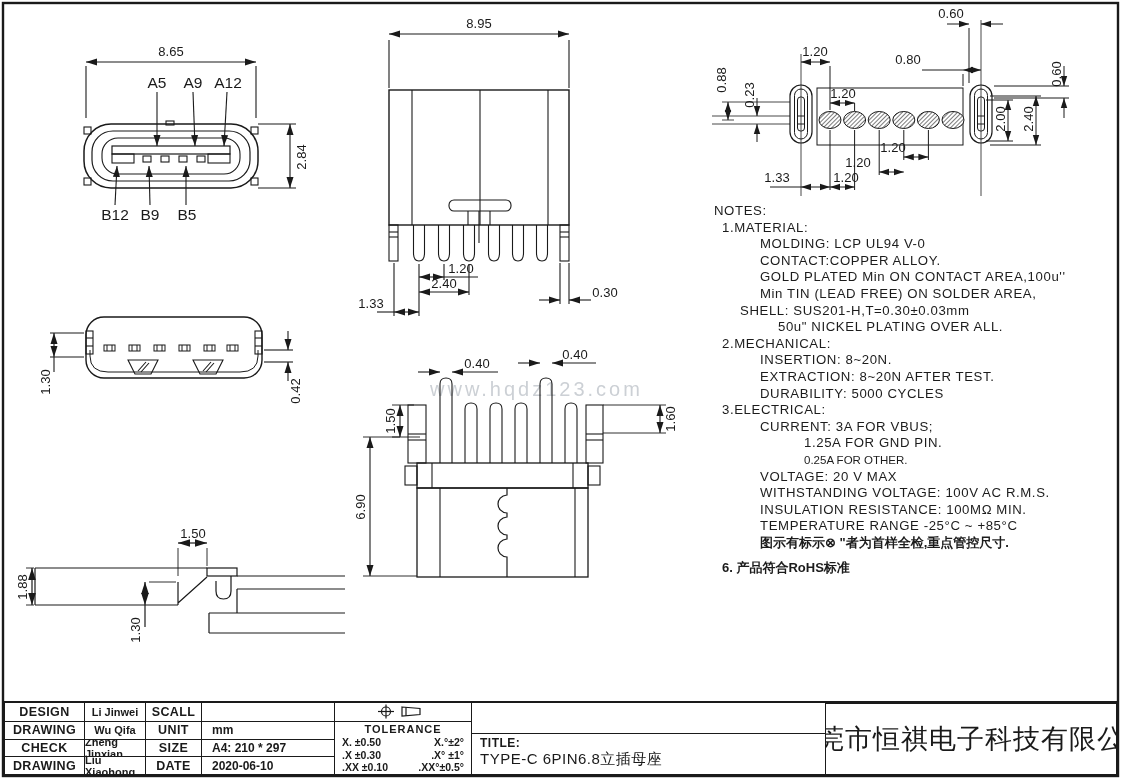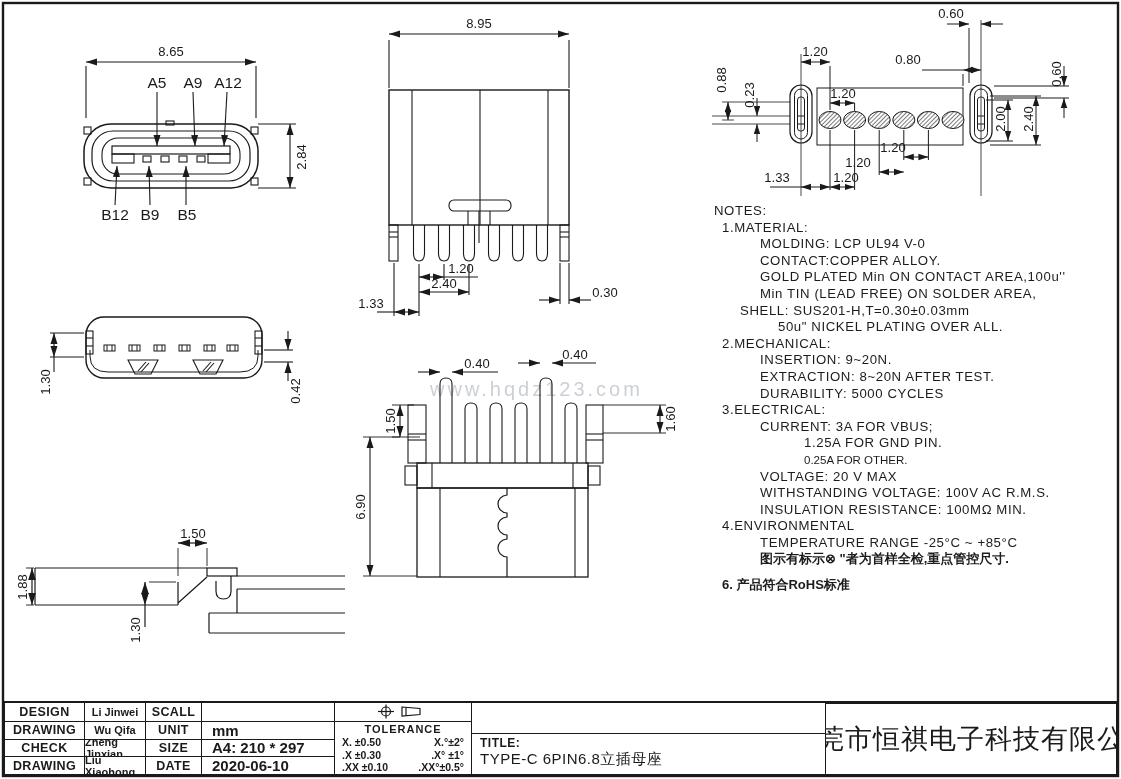--- a/index.html
+++ b/index.html
@@ -23,21 +23,21 @@
   
   .footer{position:absolute;left:3px;top:701px;width:1115px;height:75px;box-sizing:border-box;
           border:2.4px solid #1a1a1a;display:grid;
           grid-template-columns:80px 61px 56px 133px 137px 354px auto;
           grid-template-rows:repeat(4,1fr);background:#fff;}
   .c{border-right:1.6px solid #1a1a1a;border-top:1.6px solid #1a1a1a;
      display:flex;align-items:center;justify-content:center;overflow:hidden;box-sizing:border-box;}
   .r1{border-top:none;}
   .hd{font-weight:bold;font-size:12.5px;letter-spacing:.4px;}
   .nm{font-weight:bold;font-size:11px;}
-  .vl{justify-content:flex-start;padding-left:10px;font-weight:bold;font-size:15px;}
+  .vl{justify-content:flex-start;padding-left:10px;font-weight:bold;font-size:12px;}
   .tall{grid-row:1/span 4;flex-direction:column;align-items:stretch;justify-content:flex-start;border-top:none;}
   .tol-sym{height:18px;border-bottom:1.6px solid #1a1a1a;display:flex;align-items:center;justify-content:center;}
   .tol-head{height:15px;display:flex;align-items:center;justify-content:center;
             font-weight:bold;font-size:11px;letter-spacing:1px;}
   .tol-row{height:13px;display:flex;justify-content:space-between;padding:0 7px;
            font-weight:bold;font-size:10.5px;white-space:nowrap;}
   .title-top{flex:1;border-bottom:1.6px solid #1a1a1a;}
   .title-bot{height:36px;padding:2px 8px;}
   .title-label{font-weight:bold;font-size:12px;letter-spacing:.5px;}
   .title-text{font-size:15px;letter-spacing:.5px;font-family:"Liberation Sans",sans-serif;}
@@ -357,31 +357,30 @@
 <div class="notes">
   <div class="nl i0">NOTES:</div>
   <div class="nl i1">1.MATERIAL:</div>
   <div class="nl i3">MOLDING: LCP UL94 V-0</div>
   <div class="nl i3">CONTACT:COPPER ALLOY.</div>
   <div class="nl i3">GOLD PLATED Min ON CONTACT AREA,100u''</div>
   <div class="nl i3">Min TIN (LEAD FREE) ON SOLDER AREA,</div>
   <div class="nl i2">SHELL: SUS201-H,T=0.30±0.03mm</div>
   <div class="nl i4">50u" NICKEL PLATING OVER ALL.</div>
   <div class="nl i1">2.MECHANICAL:</div>
-  <div class="nl i3">INSERTION: 9~20N.</div>
+  <div class="nl i3">INSERTION: 8~20N.</div>
   <div class="nl i3">EXTRACTION: 8~20N AFTER TEST.</div>
   <div class="nl i3">DURABILITY: 5000 CYCLES</div>
   <div class="nl i1">3.ELECTRICAL:</div>
   <div class="nl i3">CURRENT: 3A FOR VBUS;</div>
   <div class="nl i5">1.25A FOR GND PIN.</div>
   <div class="nl i5 cond">0.25A FOR OTHER.</div>
   <div class="nl i3">VOLTAGE: 20 V MAX</div>
   <div class="nl i3">WITHSTANDING VOLTAGE: 100V AC R.M.S.</div>
   <div class="nl i3">INSULATION RESISTANCE: 100MΩ MIN.</div>
-  <div class="nl i1">4.ENVIRONMENTAL</div>
   <div class="nl i3">TEMPERATURE RANGE -25°C ~ +85°C</div>
   <div class="nl i3 cn">图示有标示⊗ "者为首样全检,重点管控尺寸.</div>
   <div class="nl i1 cn gap2">6. 产品符合RoHS标准</div>
 </div>
 
 <div class="footer">
   <div class="c r1 hd">DESIGN</div>
   <div class="c r1 nm">Li Jinwei</div>
   <div class="c r1 hd">SCALL</div>
   <div class="c r1 vl"></div>

